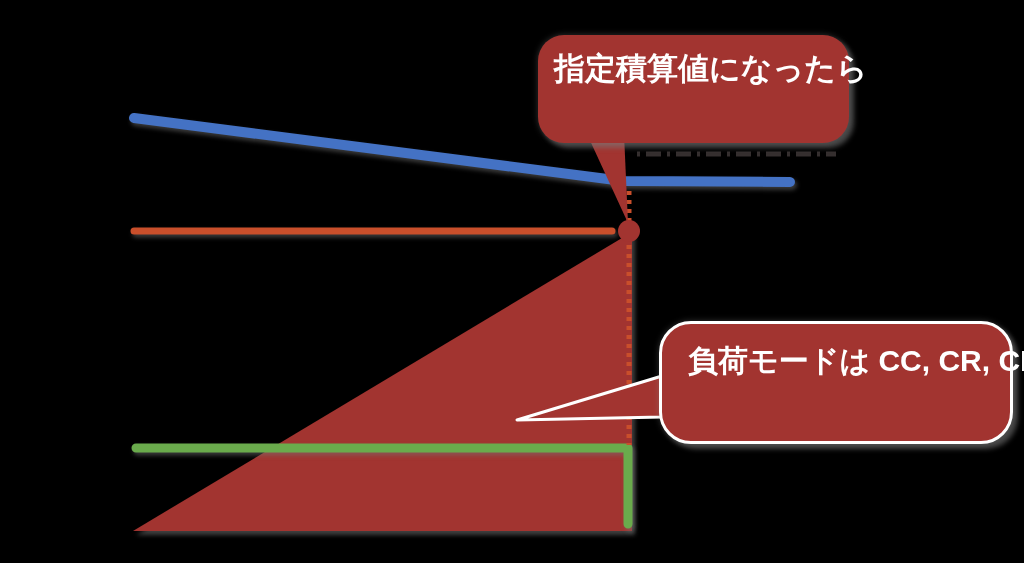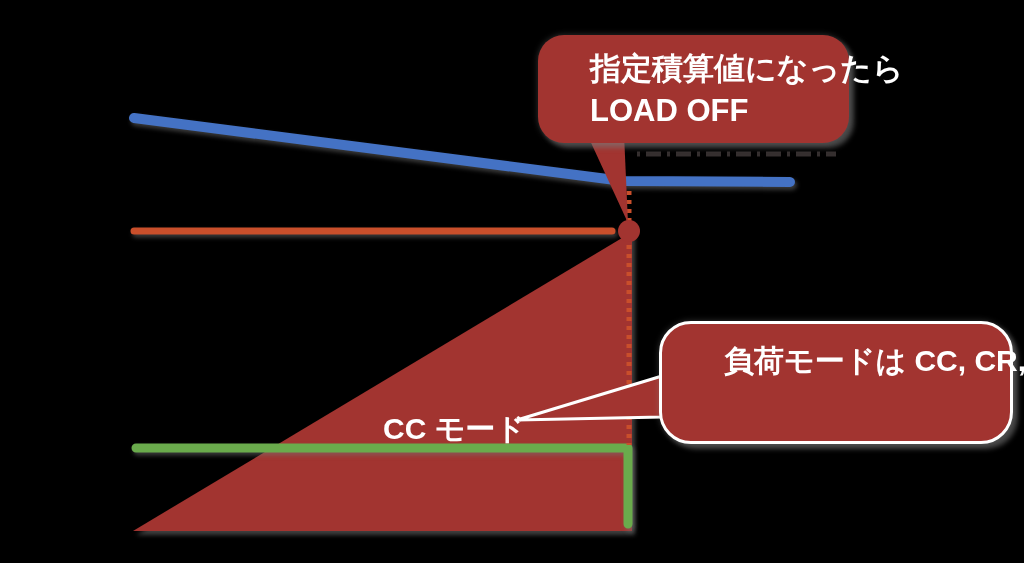--- a/index.html
+++ b/index.html
@@ -9,21 +9,21 @@
   }
   .canvas svg{position:absolute;left:0;top:0;}
   .shadow{filter:drop-shadow(3px 4px 2px rgba(115,115,115,0.55));}
   .softshadow{filter:drop-shadow(2px 3px 2px rgba(115,115,115,0.5));}
 
   .callout{
     position:absolute;background:#A23430;color:#fff;font-weight:700;
     box-shadow:5px 5px 5px rgba(120,120,120,0.55), 0 0 6px rgba(150,150,150,0.35);
     box-sizing:border-box;
   }
-  .callout .line{white-space:nowrap;margin-left:36px;}
+  .callout .line{white-space:nowrap;}
 
   .callout-load-off{
     left:538px;top:35px;width:311px;height:108px;border-radius:26px;
     padding:13px 0 0 16px;font-size:31px;line-height:42px;
   }
   .callout-load-modes{
     left:659px;top:321px;width:354px;height:123px;border-radius:32px;
     border:3px solid #fff;padding:16px 0 0 26px;font-size:30px;line-height:42px;
   }
   .cc-mode-label{
@@ -52,22 +52,20 @@
 
     <circle cx="629" cy="231" r="11" fill="#A23430"></circle>
 
     <polygon points="587,134 624,134 628,223" fill="#A23430"></polygon>
 
     <polygon points="517,420 662,376 662,417" stroke="#ffffff" stroke-width="3" stroke-linejoin="round" fill="#A23430"></polygon>
   </svg>
 
   <div class="callout callout-load-off">
     <div class="line">指定積算値になったら</div>
-    <div class="line">LOAD OFF</div>
   </div>
 
   <div class="callout callout-load-modes">
     <div class="line">負荷モードは CC, CR, CP,</div>
   </div>
 
-  <div class="cc-mode-label">CC モード</div>
 
 </div>
 
 </body></html>

